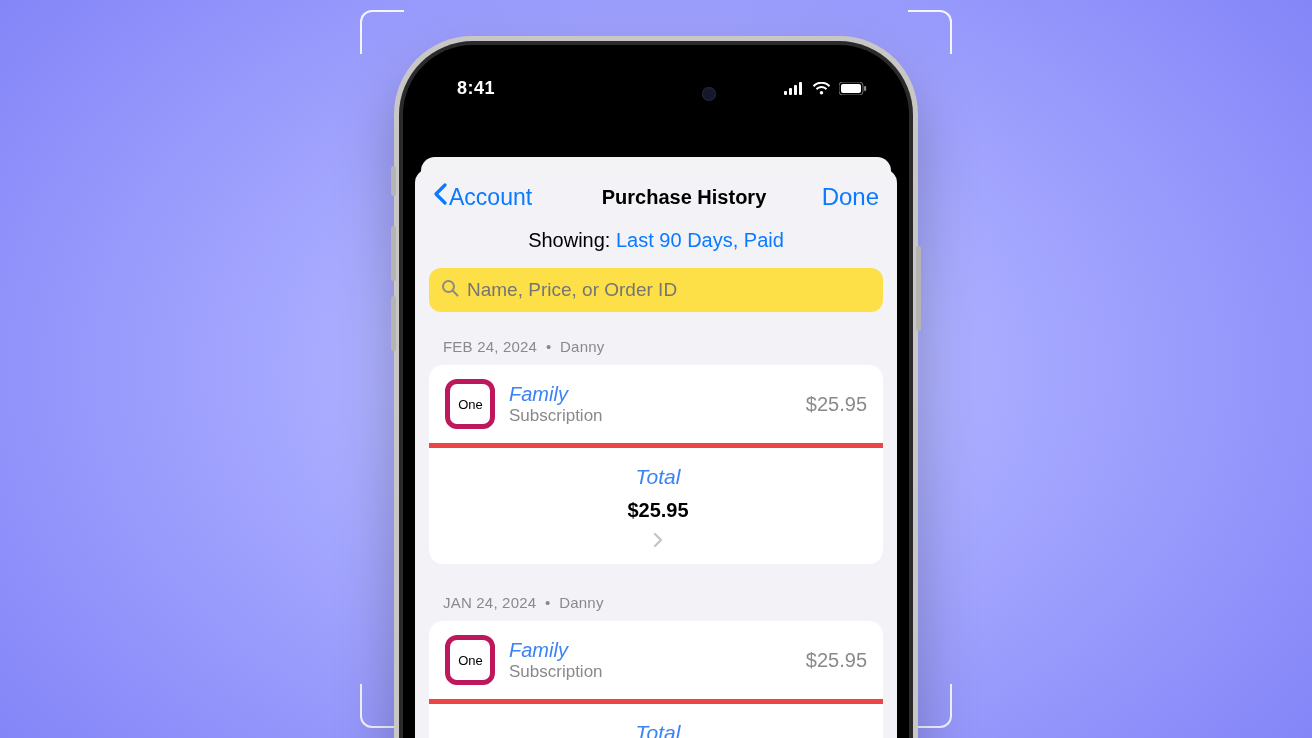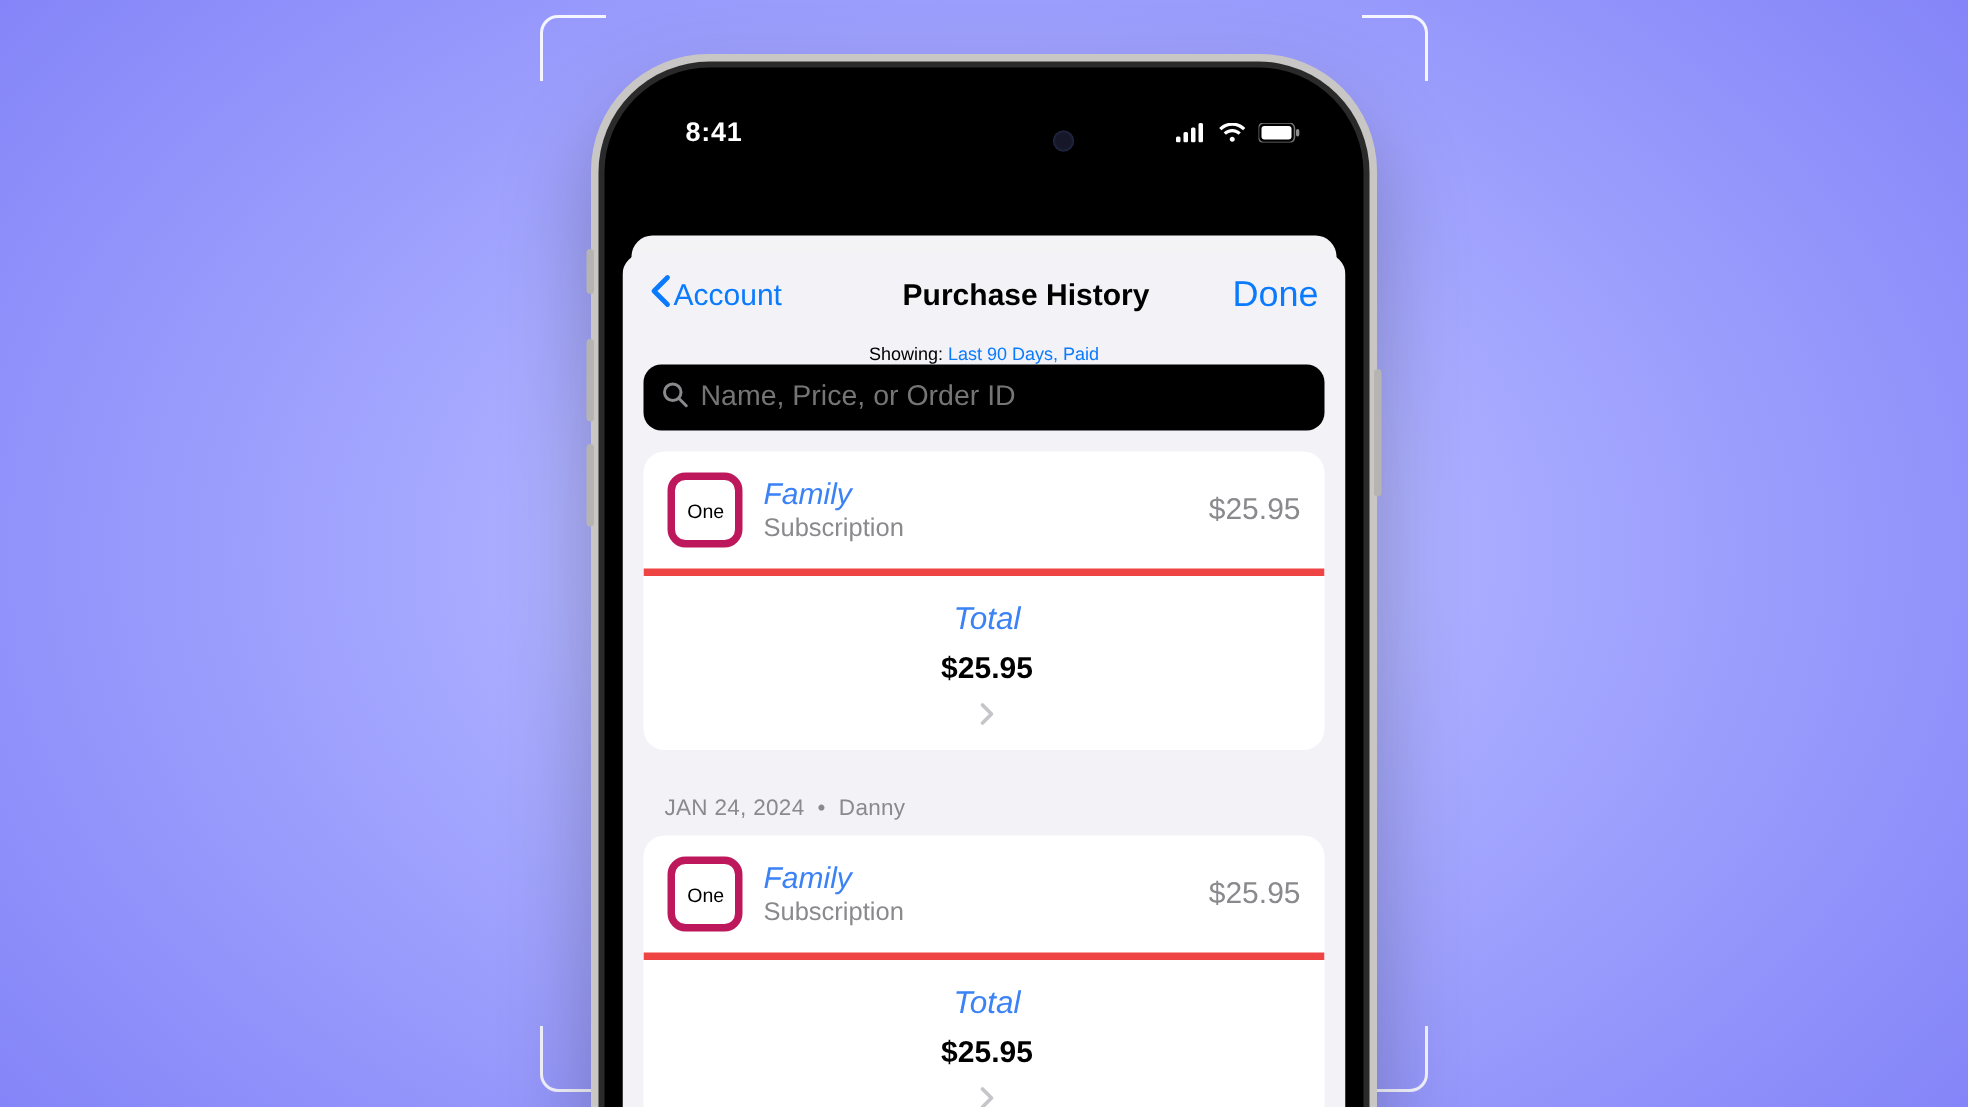--- a/index.html
+++ b/index.html
@@ -44,28 +44,28 @@
   .status-icons { display:flex; align-items:center; gap:8px; }
   .status-icons svg { display:block; }
 
   
   .sheet-behind { position:absolute; top:100px; left:6px; right:6px; height:60px; background:#f3f3f5; border-radius:14px 14px 0 0; z-index:1;}
 
   
   .sheet { position:absolute; top:112px; left:0; right:0; bottom:0; background:#f2f2f7; border-radius:14px 14px 0 0; z-index:2; display:flex; flex-direction:column; }
 
   .navbar { height:56px; display:flex; align-items:center; justify-content:space-between; padding:0 18px; }
-  .navbar .back { display:flex; align-items:center; gap:2px; color:#0a7aff; font-size:20px; cursor:pointer;}
+  .navbar .back { display:flex; align-items:center; gap:2px; color:#0a7aff; font-size:23px; cursor:pointer;}
   .navbar .title { font-size:20px; font-weight:600; color:#000; position:absolute; left:50%; transform:translateX(-50%);margin-left:28px;}
   .navbar .done { color:#0a7aff; font-size:24px; font-weight:500; cursor:pointer;}
 
-  .showing { text-align:center; font-size:12px; color:#000; padding:4px 0 0 0;}
+  .showing { text-align:center; font-size:20px; color:#000; padding:4px 0 16px 0;}
   .showing .link { color:#0a7aff; cursor:pointer;}
 
-  .searchbar { margin:0 14px 14px 14px; height:44px; background:#000000; border-radius:12px; display:flex; align-items:center; padding:0 12px; gap:8px; cursor:text;}
+  .searchbar { margin:0 14px 14px 14px; height:44px; background:#fde047; border-radius:12px; display:flex; align-items:center; padding:0 12px; gap:8px; cursor:text;}
   .searchbar input { border:none; background:transparent; font-size:19px; color:#7f7f85; width:100%; outline:none;}
   .searchbar svg { flex:0 0 auto; }
 
   .group-header { font-size:15px; color:#8a8a8e; padding:12px 28px 10px 28px; text-transform: none; letter-spacing:.2px;}
   .group-header .date { text-transform: uppercase; }
 
   .card { background:#fff; margin:0 14px; border-radius:14px; overflow:hidden; }
   .row { display:flex; align-items:center; padding:14px 16px; gap:14px; }
   .row + .row { border-top:5px solid #ef4444;flex-direction:column; }
   .app-icon { width:50px; height:50px; border:5px solid #be185d; border-radius:12px; display:flex; align-items:center; justify-content:center; font-size:14px; flex-direction:row; gap:1px; background:#fff;}
@@ -153,20 +153,25 @@
         <div class="searchbar">
           <span>
             <svg width="18" height="18" viewBox="0 0 18 18">
                   <circle cx="7.5" cy="7.5" r="5.5" stroke="#8a8a8e" stroke-width="2" fill="none"></circle>
                   <line x1="12" y1="12" x2="16.5" y2="16.5" stroke="#8a8a8e" stroke-width="2" stroke-linecap="round"></line>
                 </svg>
           </span>
           <input type="text" placeholder="Name, Price, or Order ID" style="">
         </div>
 
+        <div class="group-header">
+          <span class="date">FEB 24, 2024</span>
+          <span> &nbsp;•&nbsp; </span>
+          <span>Danny</span>
+        </div>
         <div class="card">
           <div class="row">
             <div class="app-icon">
               <span class="apple"></span>
                   <span class="one">One</span>
             </div>
             <div class="meta">
               <div class="name">Family</div>
               <div class="sub">Subscription</div>
             </div>

